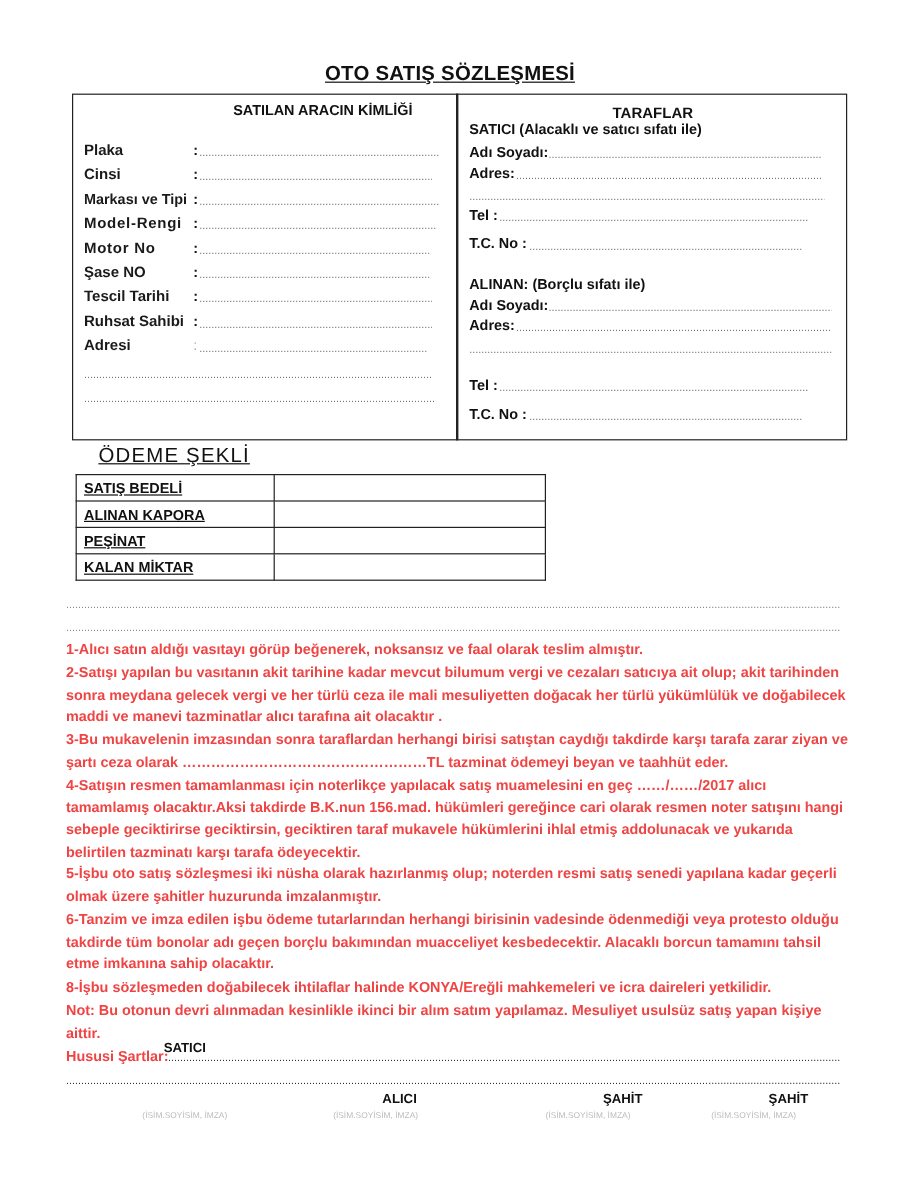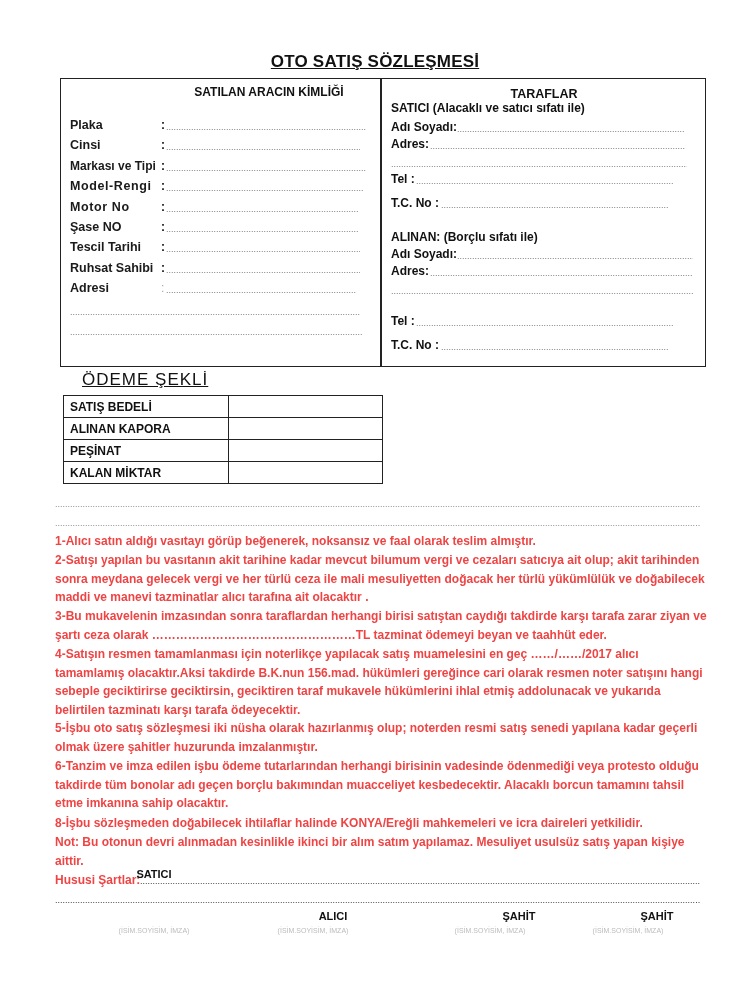--- a/index.html
+++ b/index.html
@@ -10,21 +10,21 @@
            font-size: 17px; text-decoration: underline; letter-spacing: 0.2px; }
   .outer-box { left: 60px; top: 78px; width: 646px; height: 289px; border: 1.5px solid #222; box-sizing: border-box; }
   .divider-v { left: 380px; top: 78px; width: 1.5px; height: 289px; background: #222; }
   .col-head { font-weight: bold; font-size: 12px; text-align: center; }
   .field-label { font-size: 12.5px; font-weight: bold; color: #1a1a1a; white-space: nowrap; }
   .colon { font-size: 12px; font-weight: bold; }
   .dots { font-size: 9px; color: #777; letter-spacing: 0; white-space: nowrap; overflow: hidden; line-height: 12px; }
   .right-label { font-size: 12px; font-weight: bold; white-space: nowrap; }
   .right-field { font-size: 12px; font-weight: bold; white-space: nowrap; }
   .pay-title { left: 82px; top: 370px; font-size: 17px; text-decoration: underline; letter-spacing: 1px; }
-  table.pay { position: absolute; left: 63px; top: 395px; width: 320px; border-collapse: collapse; }
+  table.pay { position: absolute; left: 63px; top: 395px; width: 392px; border-collapse: collapse; text-decoration: underline; }
   table.pay td { border: 1.5px solid #222; height: 21px; padding: 0 6px; font-size: 12px; font-weight: bold; }
   table.pay td.lbl { width: 152px; }
   .para { left: 55px; width: 655px; font-size: 12px; font-weight: bold; line-height: 18.6px; color: #ef4444; }
   .dotline { left: 55px; width: 645px; font-size: 9px; color: #888; overflow: hidden; white-space: nowrap; }
   .sig { font-size: 11px; font-weight: bold; text-align: center; width: 120px; }
   .sig-sub { font-size: 7px; color: #bbb; text-align: center; width: 120px; }
 </style>
 </head>
 <body>
 

